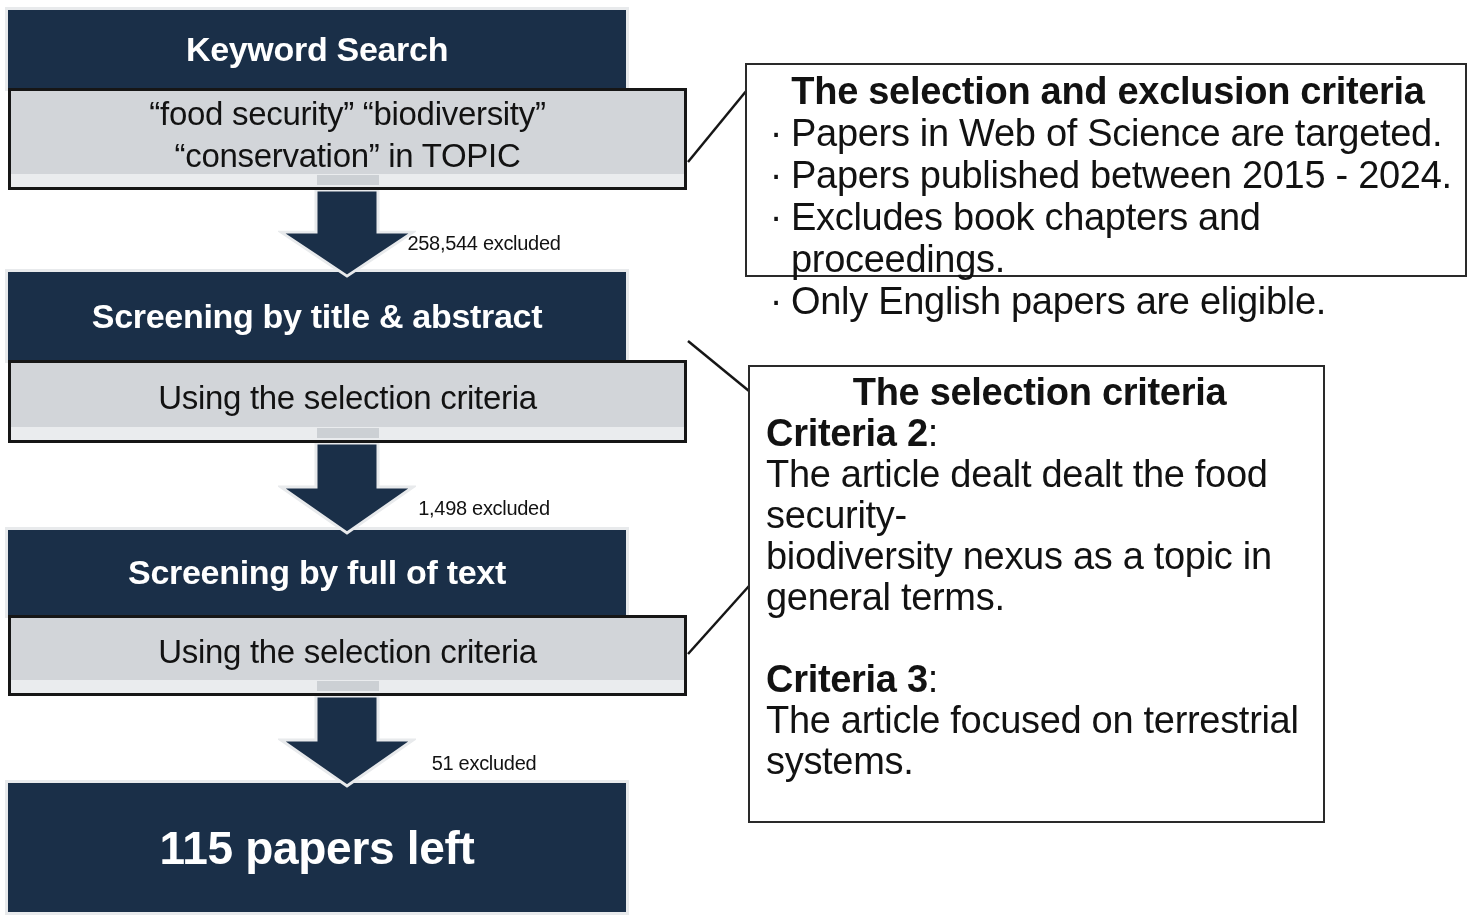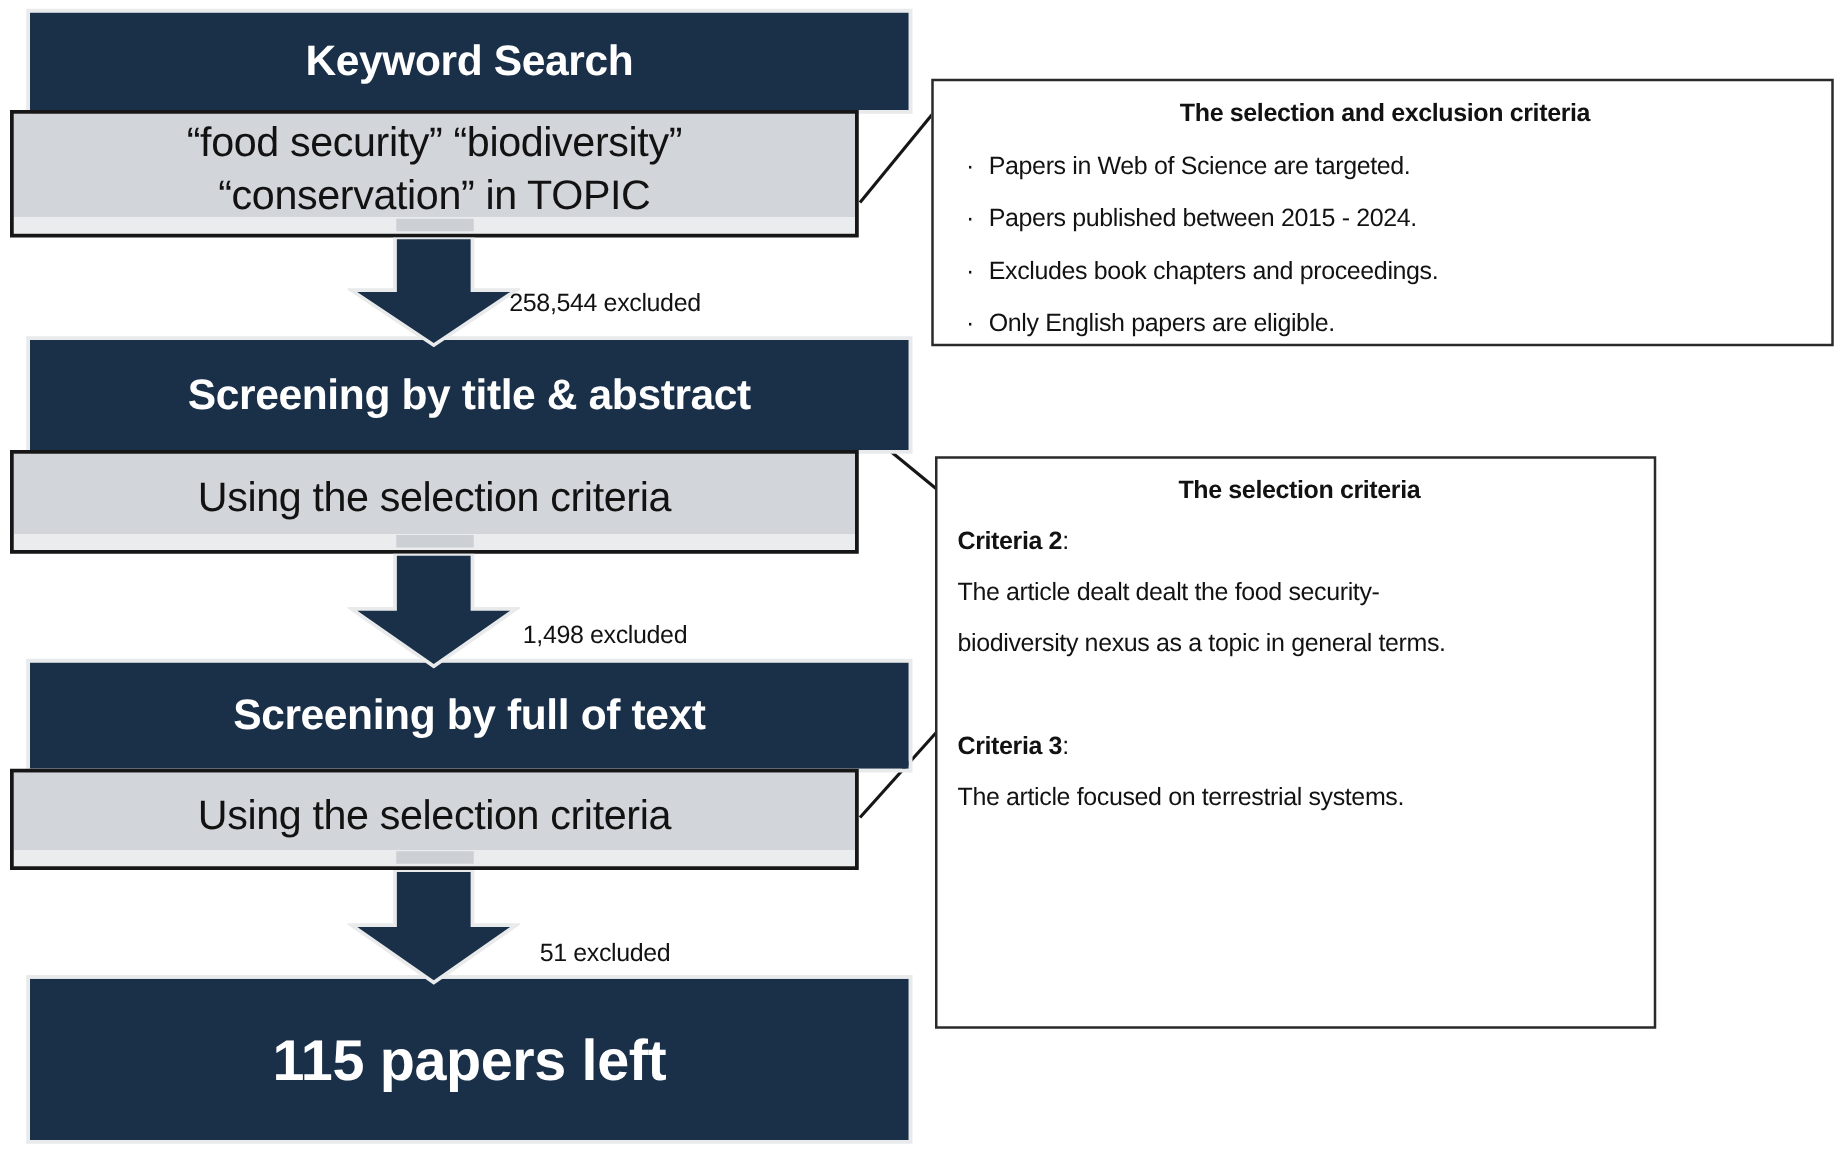--- a/index.html
+++ b/index.html
@@ -9,21 +9,21 @@
   html,body{margin:0;padding:0;background:#fff;}
   .stage{
     position:relative; width:1475px; height:922px; background:#fff; overflow:hidden;
     font-family:"Liberation Sans", sans-serif; color:var(--text-dark);
     letter-spacing:-0.3px;
   }
   .overlay{position:absolute; left:0; top:0; width:1475px; height:922px; pointer-events:none;}
 
   
   .navy-box{
-    position:absolute; left:24px; width:703px; box-sizing:border-box;
+    position:absolute; left:8px; width:618px; box-sizing:border-box;
     background:var(--navy); color:var(--white);
     display:flex; align-items:center; justify-content:center;
     font-weight:bold; font-size:34px; text-align:center;
     outline:3px solid var(--halo); z-index:2;
   }
   .navy-box.final{font-size:46px;}
   .gray-box{
     position:absolute; left:8px; width:679px; box-sizing:border-box;
     border:3px solid var(--border-dark);
     background:linear-gradient(to bottom, var(--gray-fill) calc(100% - 13px), var(--gray-strip) calc(100% - 13px));
@@ -37,21 +37,21 @@
   }
   .arrow{position:absolute; left:278px; width:138px; z-index:3;}
   .excluded-label{
     position:absolute; left:300px; width:368px; text-align:center;
     font-size:20px; line-height:32px; color:var(--text-dark); z-index:4;
   }
 
   
   .info-box{
     position:absolute; box-sizing:border-box; background:#fff;
-    border:2px solid #2a2a2a; color:var(--text-dark); font-size:20px;
+    border:2px solid #2a2a2a; color:var(--text-dark); font-size:38px;
   }
   .info-box .box-title{font-weight:bold; text-align:center;}
   .box-a{left:745px; top:63px; width:722px; height:214px; padding:5px 10px 0 14px; line-height:42px;}
   .box-b{left:748px; top:365px; width:577px; height:458px; padding:5px 10px 0 16px; line-height:41px;}
   .bullet-row{display:flex; align-items:flex-start;}
   .bullet-dot{width:30px; text-align:center; flex:0 0 30px;}
   .crit-block{margin-bottom:41px;}
   .crit-block:last-child{margin-bottom:0;}
   .crit-label{font-weight:bold;}
   .crit-label .sep{font-weight:normal;}

